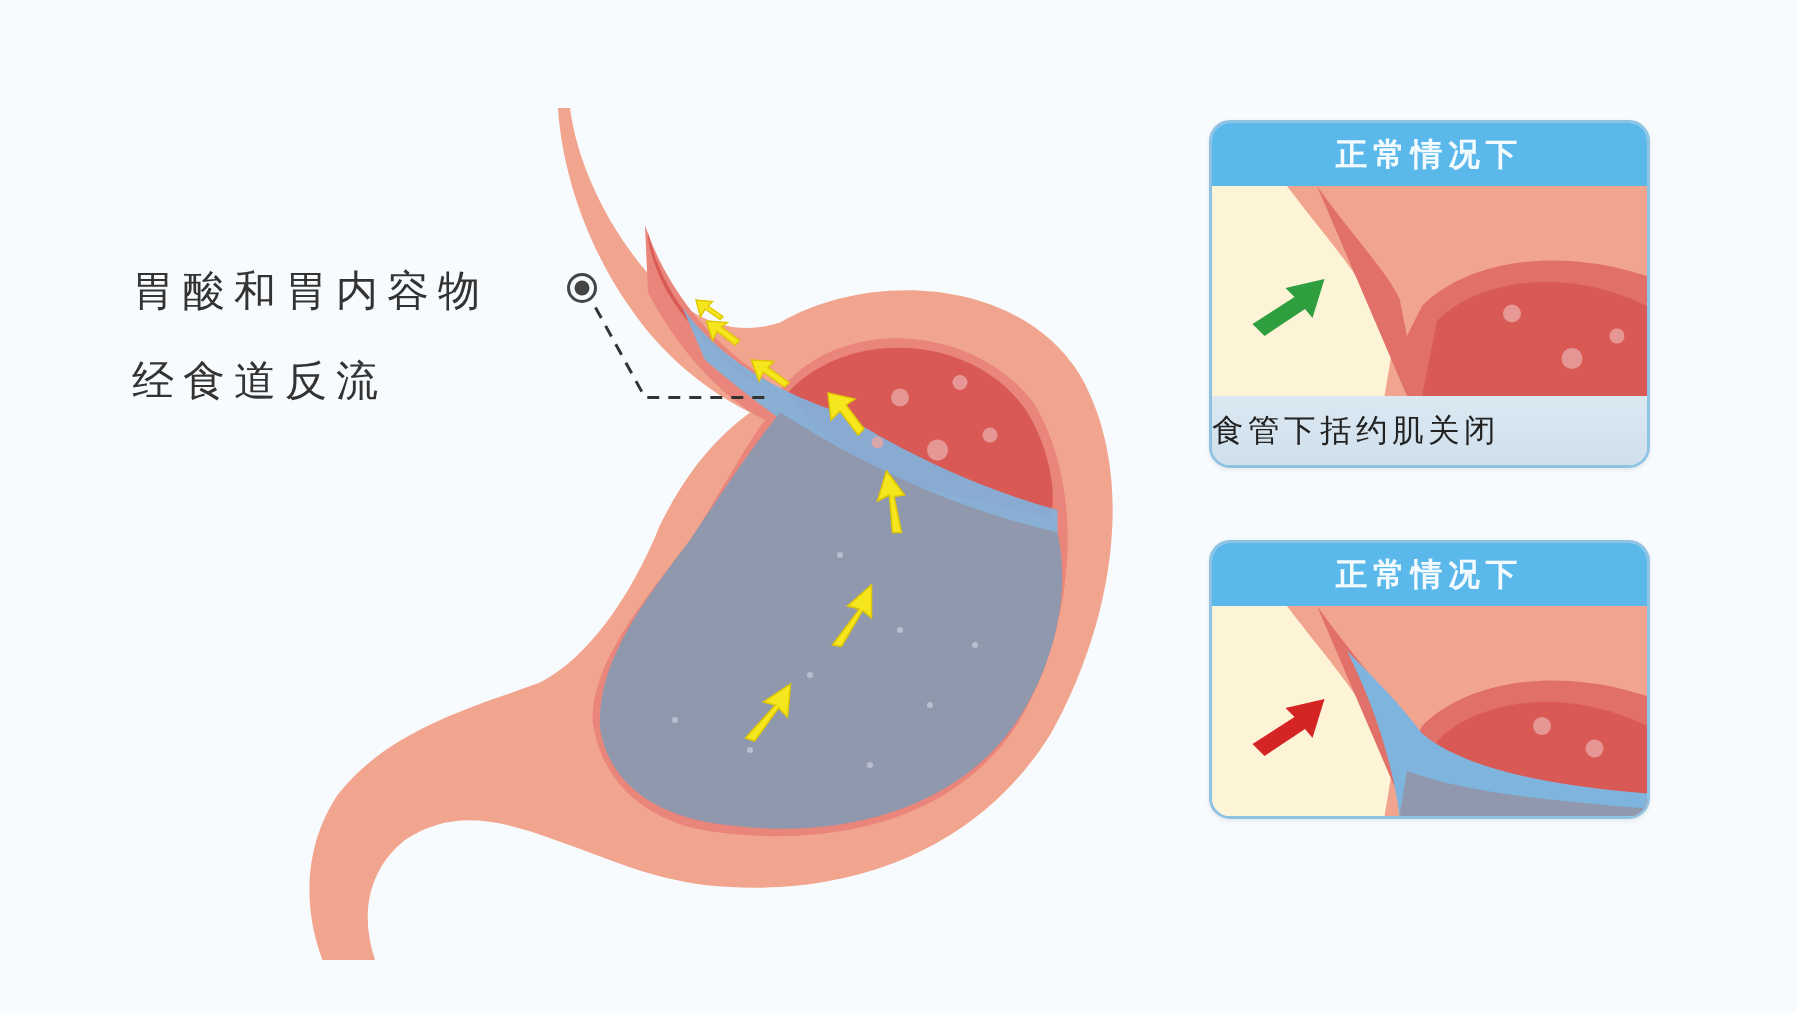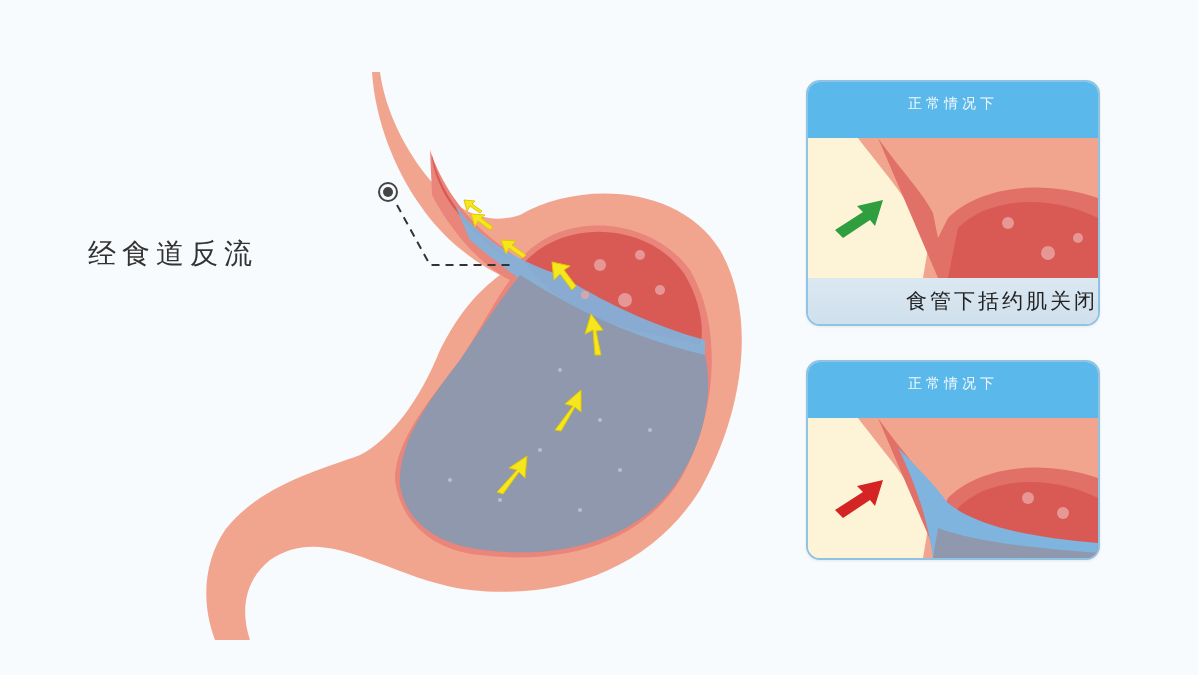--- a/index.html
+++ b/index.html
@@ -2,25 +2,25 @@
 <html><head>
 <meta charset="utf-8">
 <style>
   html, body { margin:0; padding:0; }
   body { width:1198px; height:675px; background:#f8fbfd; position:relative; overflow:hidden;
          font-family:"DejaVu Sans", sans-serif; }
   .canvas { position:absolute; left:0; top:0; width:1198px; height:675px; }
   .label { position:absolute; left:88px; color:#333; font-size:28px; letter-spacing:6px; }
   .card { position:absolute; left:806px; width:290px; border-radius:14px; overflow:hidden;
           border:2px solid #8fc3e4; background:#eaf4fa; box-shadow:0 1px 3px rgba(0,0,0,0.08); }
-  .card .head { height:56px; background:#5bb8ea; color:#f4fbff; font-size:14px; font-weight:normal;
+  .card .head { height:42px; background:#5bb8ea; color:#f4fbff; font-size:21px; font-weight:bold;
                 text-align:center; line-height:42px; letter-spacing:4px; }
   .card .art { height:140px; position:relative; background:#fdf4d8; overflow:hidden; }
   .card .foot { height:46px; background:linear-gradient(#dbe8f2,#cfe0ec); color:#222;
-                font-size:21px; text-align:right; line-height:46px; letter-spacing:3px; }
+                font-size:21px; text-align:left; line-height:46px; letter-spacing:3px; }
   .card svg { position:absolute; left:0; top:0; }
 </style>
 </head>
 <body>
 
 <div class="canvas">
   <svg width="1198" height="675" viewBox="0 0 1198 675">
 
     <path d="M380,72 C385,110 405,150 430,180 C460,215 490,225 520,215
       C580,180 680,185 720,250 C760,320 740,420 700,490 C650,570 560,600 470,590
@@ -73,20 +73,21 @@
       <path d="M480,213 l-10,-7 -3,5 -3,-11 11,1 -3,3 10,7 z"></path>
     </g>
 
     <g>
       <circle cx="388" cy="192" r="9" fill="none" stroke="#444" stroke-width="2"></circle>
       <circle cx="388" cy="192" r="5" fill="#444"></circle>
       <path d="M397,205 L430,265 L515,265" fill="none" stroke="#333" stroke-width="2" stroke-dasharray="8,6"></path>
     </g>
   </svg>
 
+  <div class="label" style="top:175px;">胃酸和胃内容物</div>
   <div class="label" style="top:235px;font-family:Liberation Serif, serif;">经食道反流</div>
 
   
   <div class="card" style="top:80px;">
     <div class="head">正常情况下</div>
     <div class="art">
       <svg width="290" height="140" viewBox="0 0 290 140">
         <path d="M50,0 C80,40 110,70 120,110 L115,140 L290,140 L290,0 Z" fill="#f2a58e"></path>
         <path d="M70,0 C95,35 115,55 125,75 L130,100 L140,80 C170,50 230,40 290,60 L290,140 L130,140 Z" fill="#e07068"></path>
         <path d="M150,90 C180,60 240,55 290,80 L290,140 L140,140 Z" fill="#d95a55"></path>

